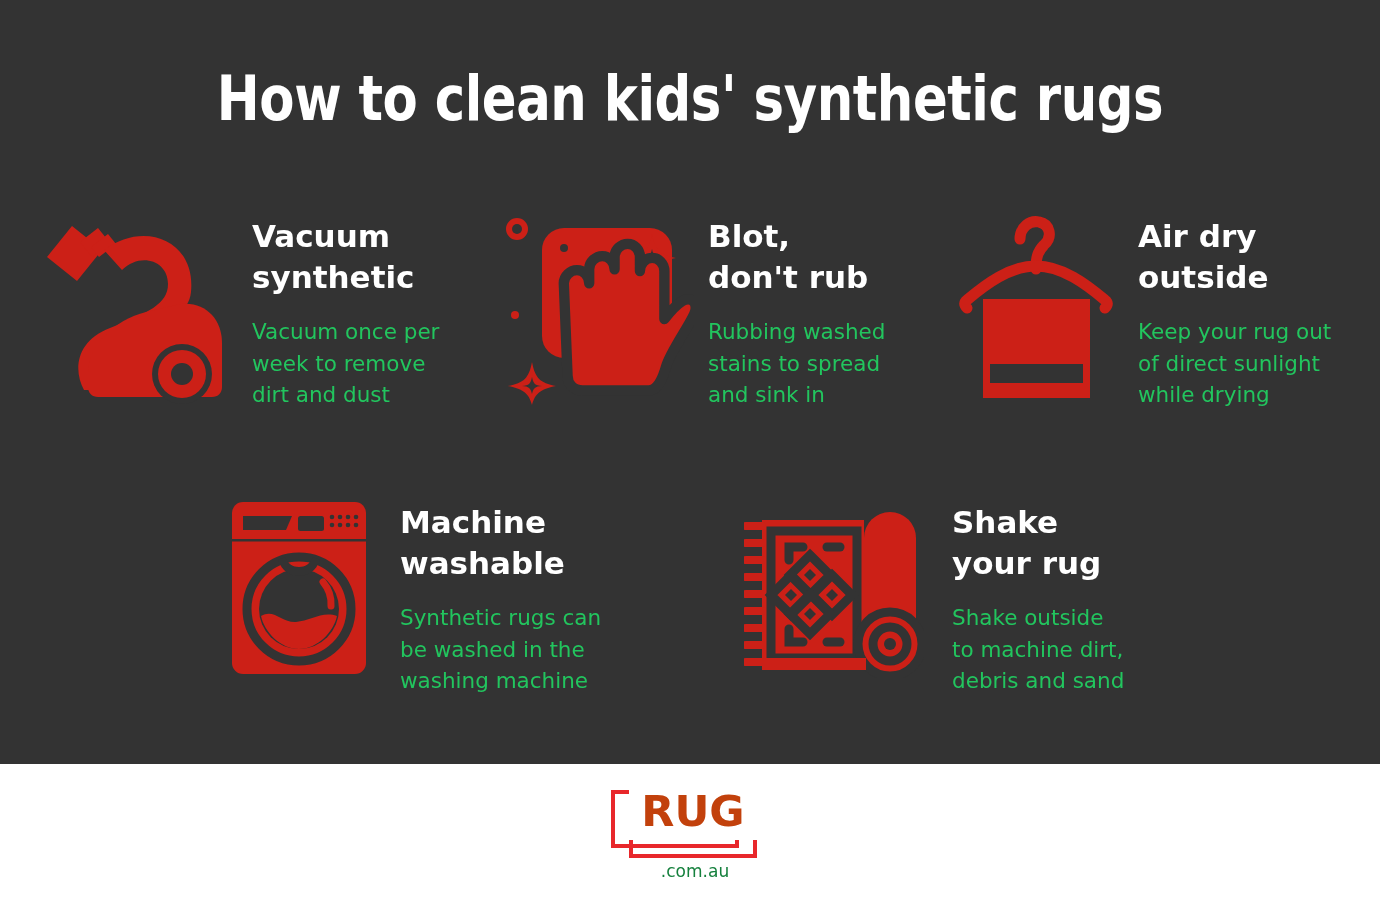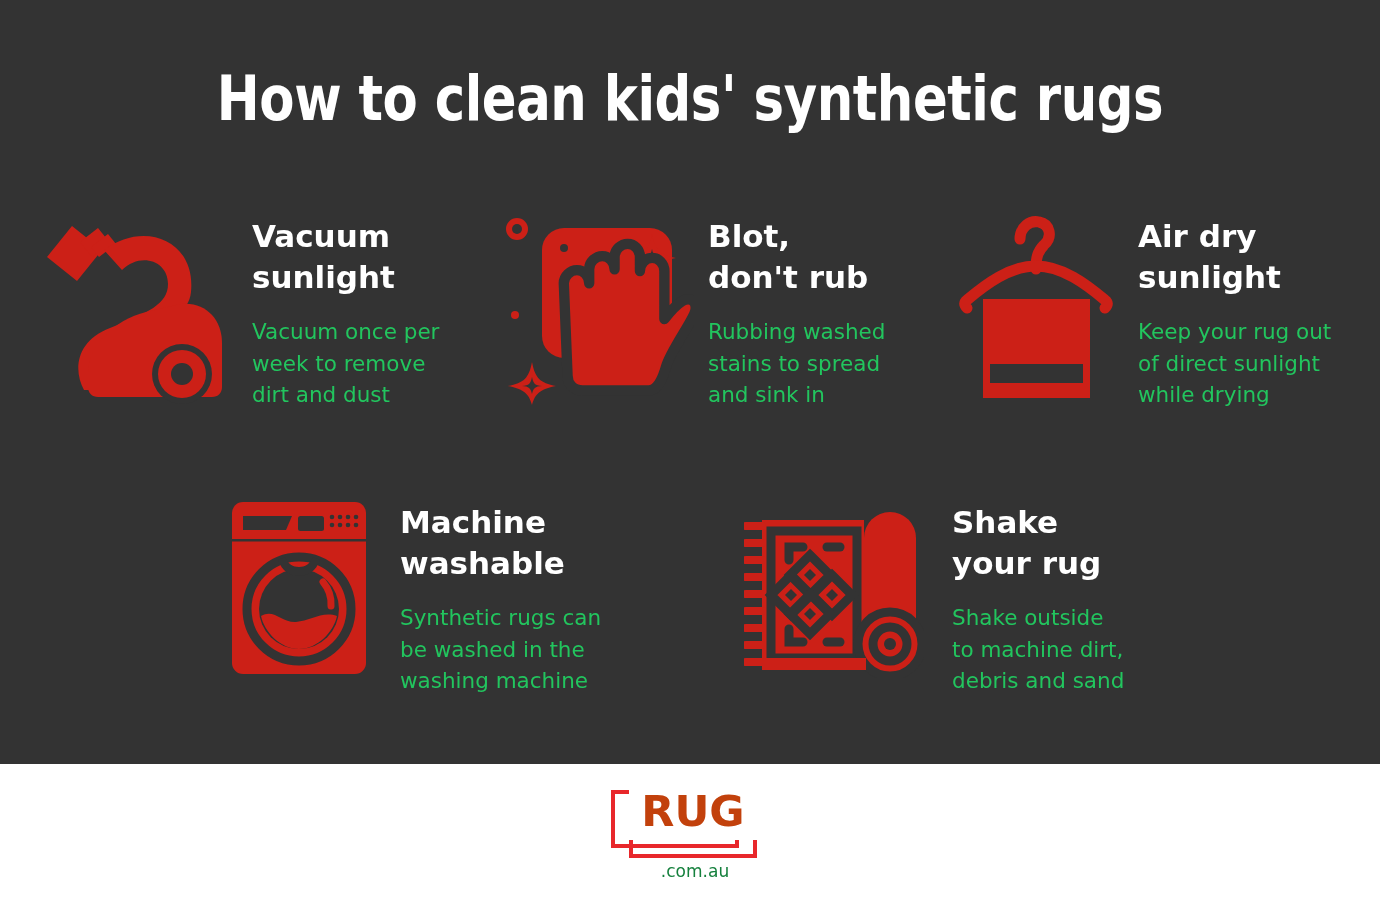--- a/index.html
+++ b/index.html
@@ -190,21 +190,21 @@
                      L 186 175 C 186 181, 182 185, 176 185 Z"></path>
           </g>
 
           <circle cx="146" cy="162" r="30" fill="#333333"></circle>
           <circle cx="146" cy="162" r="24" fill="#CC2017"></circle>
           <circle cx="146" cy="162" r="11" fill="#333333"></circle>
         </svg>
       </div>
       <div class="card-text">
         <h2 class="card-heading">Vacuum
-sunlight</h2>
+synthetic</h2>
         <p class="card-body">Vacuum once per
 week to remove
 dirt and dust</p>
       </div>
     </div>
 
     <div class="card" id="card-blot">
       <div class="card-icon">
         <svg width="190" height="195" viewBox="0 0 190 195" xmlns="http://www.w3.org/2000/svg">
 
@@ -267,21 +267,21 @@
             <path d="M9 96 C 9 96, 4 92, 9 88 C 28 72, 52 54, 78 54 C 104 54, 128 72, 147 88 C 152 92, 147 96, 147 96"></path>
           </g>
 
           <rect x="25" y="87" width="107" height="99" fill="#CC2017"></rect>
 
           <rect x="32" y="152" width="93" height="19" fill="#333333"></rect>
         </svg>
       </div>
       <div class="card-text">
         <h2 class="card-heading">Air dry
-sunlight</h2>
+outside</h2>
         <p class="card-body">Keep your rug out
 of direct sunlight
 while drying</p>
       </div>
     </div>
 
     <div class="card" id="card-machine">
       <div class="card-icon">
         <svg width="140" height="180" viewBox="0 0 140 180" xmlns="http://www.w3.org/2000/svg">
 

